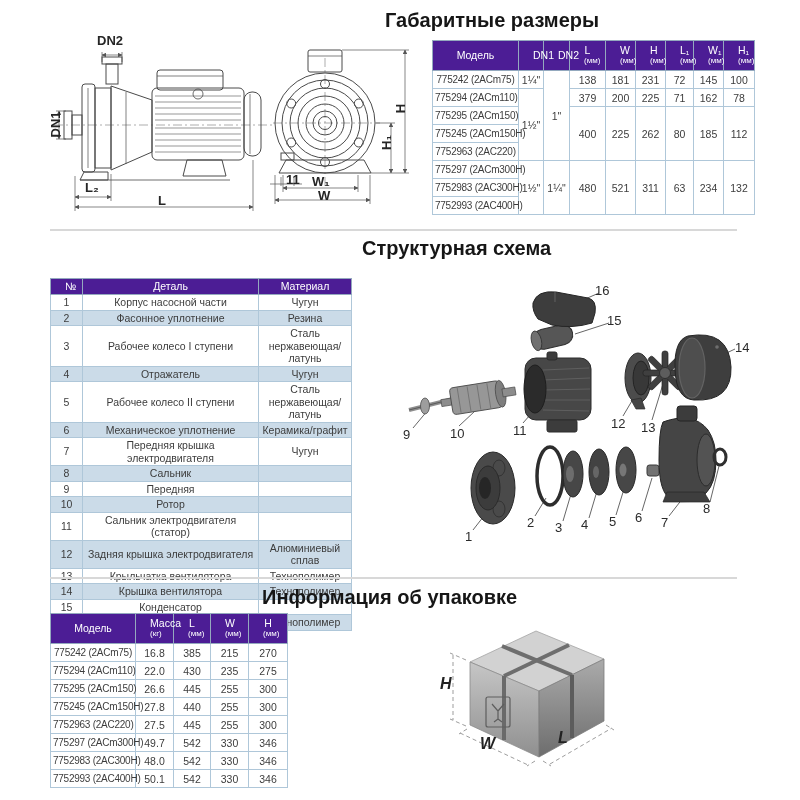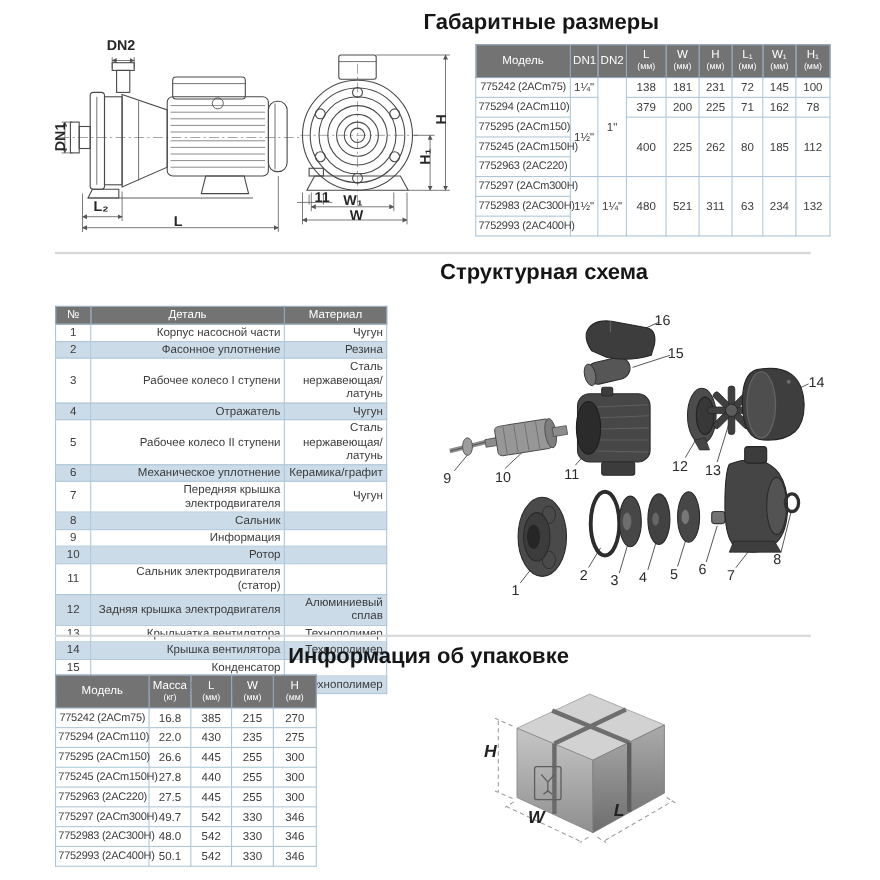--- a/index.html
+++ b/index.html
@@ -3,39 +3,39 @@
 <meta charset="utf-8">
 <style>
   html,body{margin:0;padding:0;}
   body{
     width:800px;height:800px;position:relative;background:#ffffff;
     font-family:"Liberation Sans","DejaVu Sans",sans-serif;color:#3c3c3c;
     overflow:hidden;
   }
   .title{position:absolute;font-size:20px;font-weight:600;color:#161616;margin:0;white-space:nowrap;}
   .t1{left:385px;top:9px;}
-  .t2{left:400px;top:237px;}
+  .t2{left:362px;top:237px;}
   .t3{left:262px;top:586px;}
   .divider{position:absolute;left:50px;width:687px;height:2px;background:#d8d8d8;}
   .d1{top:229px;} .d2{top:577px;}
 
   
   .tbl{position:absolute;border-collapse:collapse;table-layout:fixed;font-size:10.5px;color:#3c3c3c;}
-  .tbl th{background:#737373;color:#ffffff;font-weight:normal;border:1px solid #94a9be;padding:1px 2px;line-height:1.12;vertical-align:middle;}
+  .tbl th{background:#4c1d95;color:#ffffff;font-weight:normal;border:1px solid #94a9be;padding:1px 14px;line-height:1.12;vertical-align:middle;}
   .tbl td{border:1px solid #afc7d9;text-align:center;padding:0 2px;vertical-align:middle;background:#fff;}
   .tbl .sub{font-size:8px;text-align:center;}
   .dims{left:432px;top:40px;width:322px;}
   .dims th{height:15px;}
   .dims thead tr{height:30px;}
   .dims tbody tr{height:18px;}
   td.model{font-size:10px;letter-spacing:-0.25px;white-space:nowrap;}
 
   .parts{left:50px;top:278px;width:301px;}
   .parts th{height:13px;font-size:10.5px;}
-  .parts td{text-align:right;line-height:12.5px;padding:1px 3px;background:transparent;}
+  .parts td{text-align:center;line-height:12.5px;padding:1px 3px;background:transparent;}
   .parts td.num{text-align:center;padding:1px 0;}
   .parts tbody tr:nth-child(even) td{background:#cbdbe8;}
 
   .pack{left:50px;top:613px;width:237px;}
   .pack thead tr{height:30px;}
   .pack tbody tr{height:18px;}
 
   
   .fig{position:absolute;}
   .pump-drawing{left:40px;top:28px;width:380px;height:205px;}
@@ -323,21 +323,21 @@
         <td>Передняя крышка электродвигателя</td>
         <td>Чугун</td>
       </tr>
     <tr>
         <td class="num">8</td>
         <td>Сальник</td>
         <td></td>
       </tr>
     <tr>
         <td class="num">9</td>
-        <td>Информация</td>
+        <td>Передняя</td>
         <td></td>
       </tr>
     <tr>
         <td class="num">10</td>
         <td>Ротор</td>
         <td></td>
       </tr>
     <tr>
         <td class="num">11</td>
         <td>Сальник электродвигателя (статор)</td>

